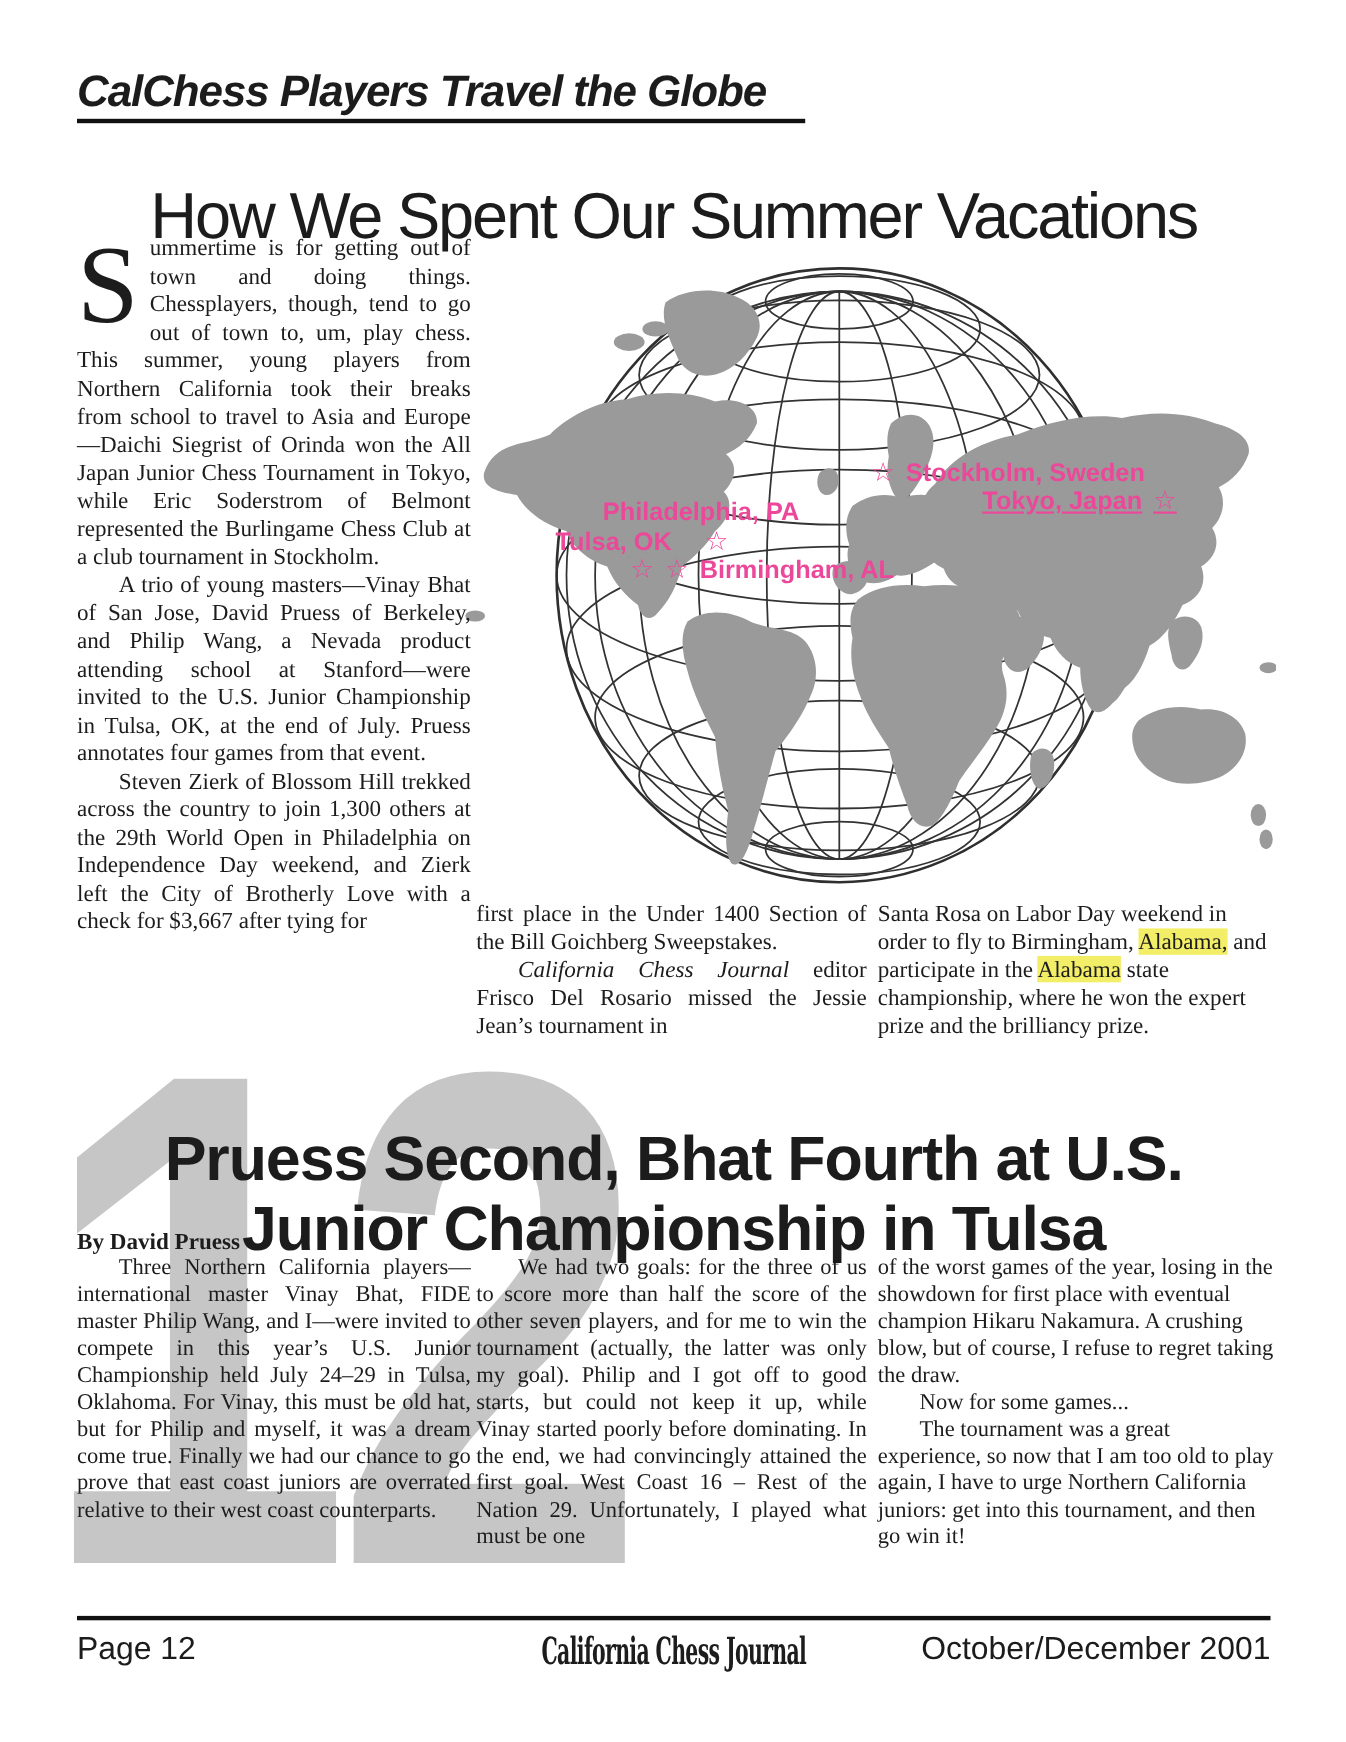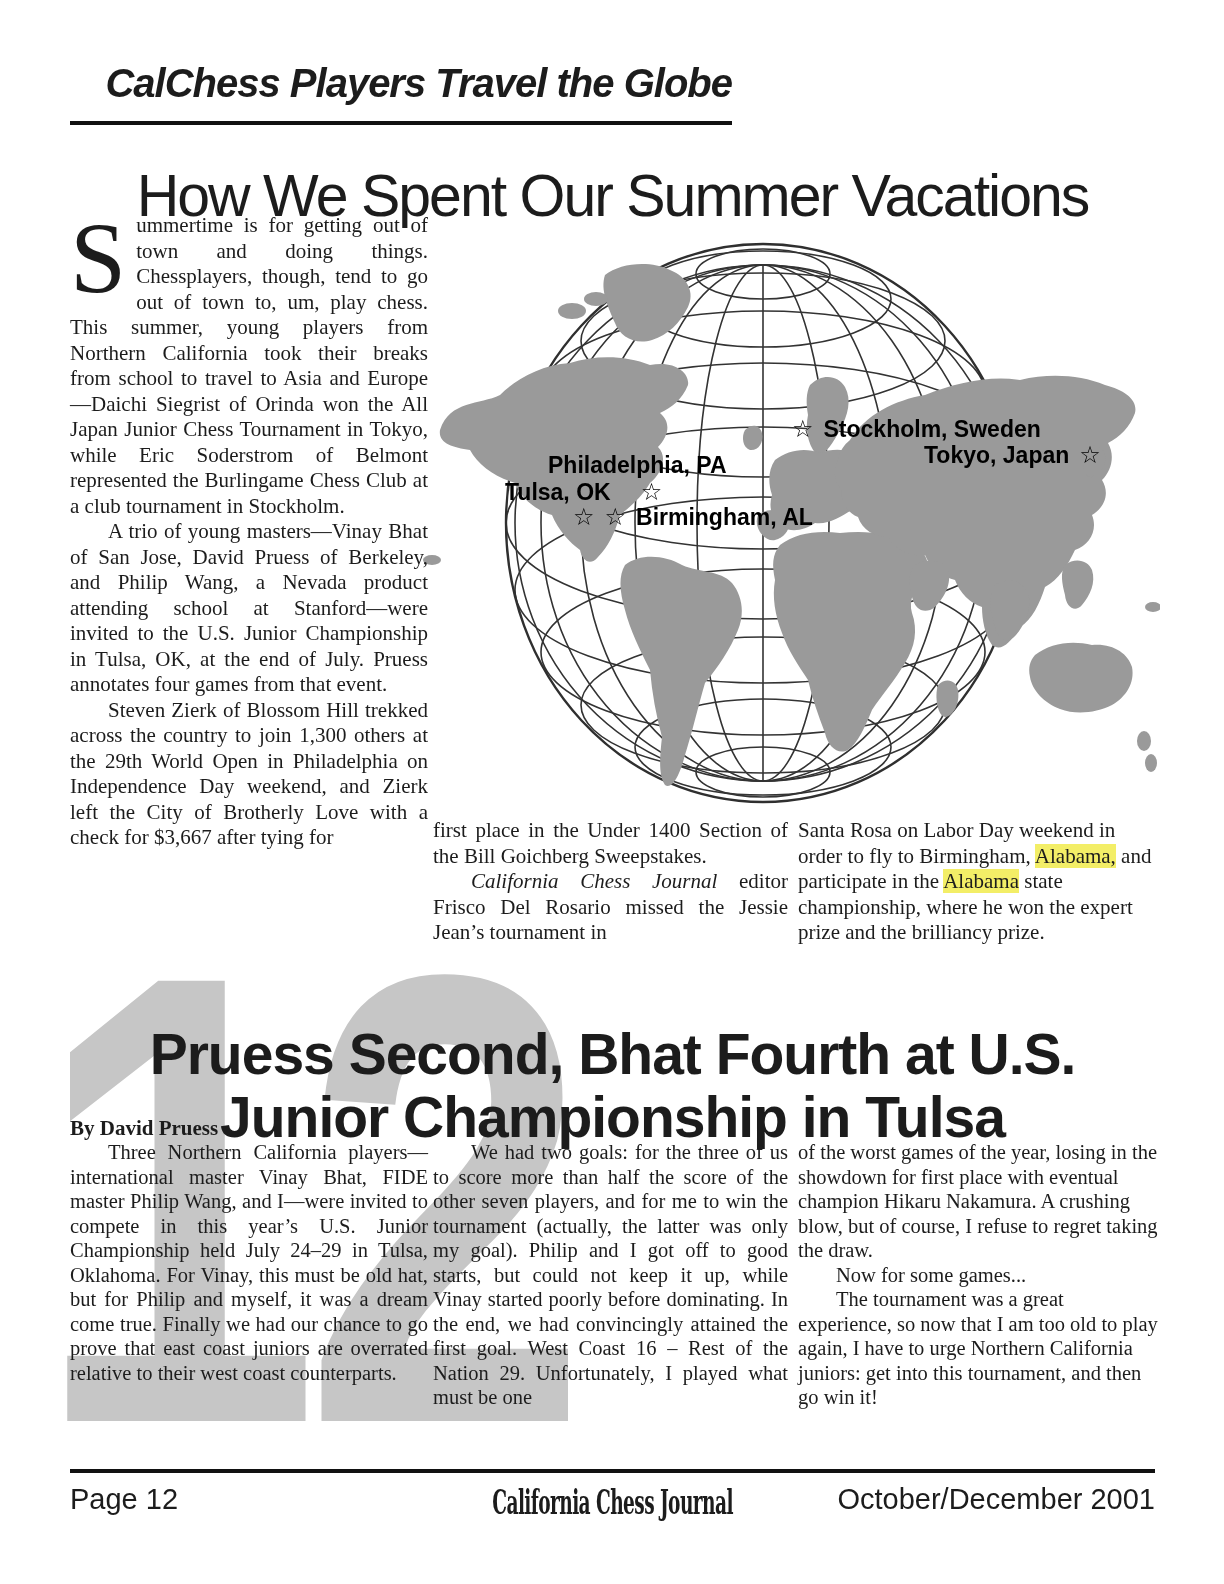--- a/index.html
+++ b/index.html
@@ -7,23 +7,22 @@
     width:1224px;height:1584px;position:relative;background:#ffffff;
     font-family:"Liberation Serif", serif;color:#1c1c1c;overflow:hidden;
   }
   .abs{position:absolute;}
 
   
   .strap{
     left:70px;top:60px;width:662px;
     font-family:"Liberation Sans", sans-serif;
     font-style:italic;font-weight:bold;font-size:40px;line-height:1.15;
-    letter-spacing:-1px;border-bottom:4px solid #111;padding-bottom:15px;
+    letter-spacing:-1px;border-bottom:4px solid #111;padding-bottom:2px;
     z-index:2;
-    text-align:right;
   }
   .headline1{
     left:70px;top:126px;width:1085px;text-align:center;
     font-family:"Liberation Sans", sans-serif;font-weight:normal;
     font-size:59px;line-height:1.05;letter-spacing:-2px;z-index:2;
   }
   .headline2{
     left:70px;top:976px;width:1085px;text-align:center;
     font-family:"Liberation Sans", sans-serif;font-weight:bold;
     font-size:57px;line-height:63px;letter-spacing:-1px;z-index:2;
@@ -48,26 +47,26 @@
   }
   .byline{font-weight:bold;font-size:21px;line-height:24px;margin:0 0 5px 0;}
   .it{font-style:italic;}
   .hl{background:#f3ee67;}
 
   
   .globe{left:420px;top:215px;width:740px;height:600px;z-index:1;}
   .globe svg{position:absolute;left:0;top:0;}
   .maplabel{
     position:absolute;font-family:"Liberation Sans", sans-serif;
-    font-weight:bold;font-size:23px;line-height:24px;color:#000000;
+    font-weight:bold;font-size:23px;line-height:24px;color:#ec4899;
     white-space:nowrap;z-index:3;
   }
   .star{font-family:"DejaVu Sans", sans-serif;font-weight:bold;font-size:24px;}
   .lbl-stockholm{left:372px;top:202px;}
-  .lbl-tokyo{left:504px;top:228px;}
+  .lbl-tokyo{left:473px;top:228px;text-decoration:underline;}
   .lbl-philadelphia{left:128px;top:238px;}
   .lbl-tulsa{left:85px;top:265px;}
   .lbl-tulsa .star{margin-left:30px;}
   .lbl-birmingham{left:153px;top:290px;}
   .lbl-stockholm .star,.lbl-birmingham .star{margin-right:10px;}
   .lbl-tokyo .star{margin-left:10px;}
 
   
   .wm{
     left:35px;top:880px;z-index:0;color:#c6c6c6;

